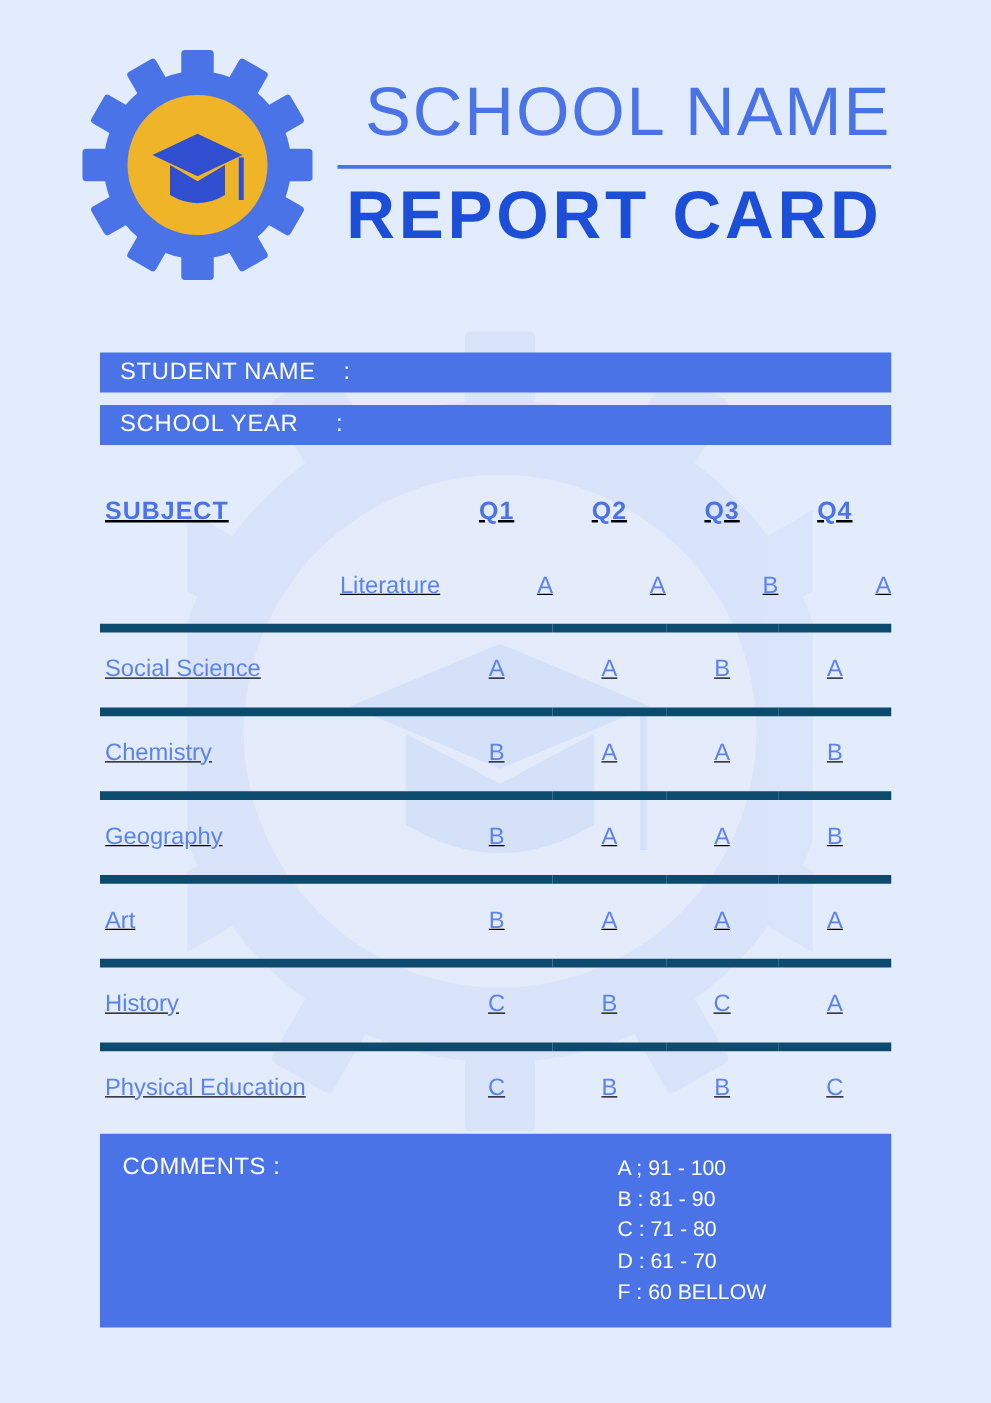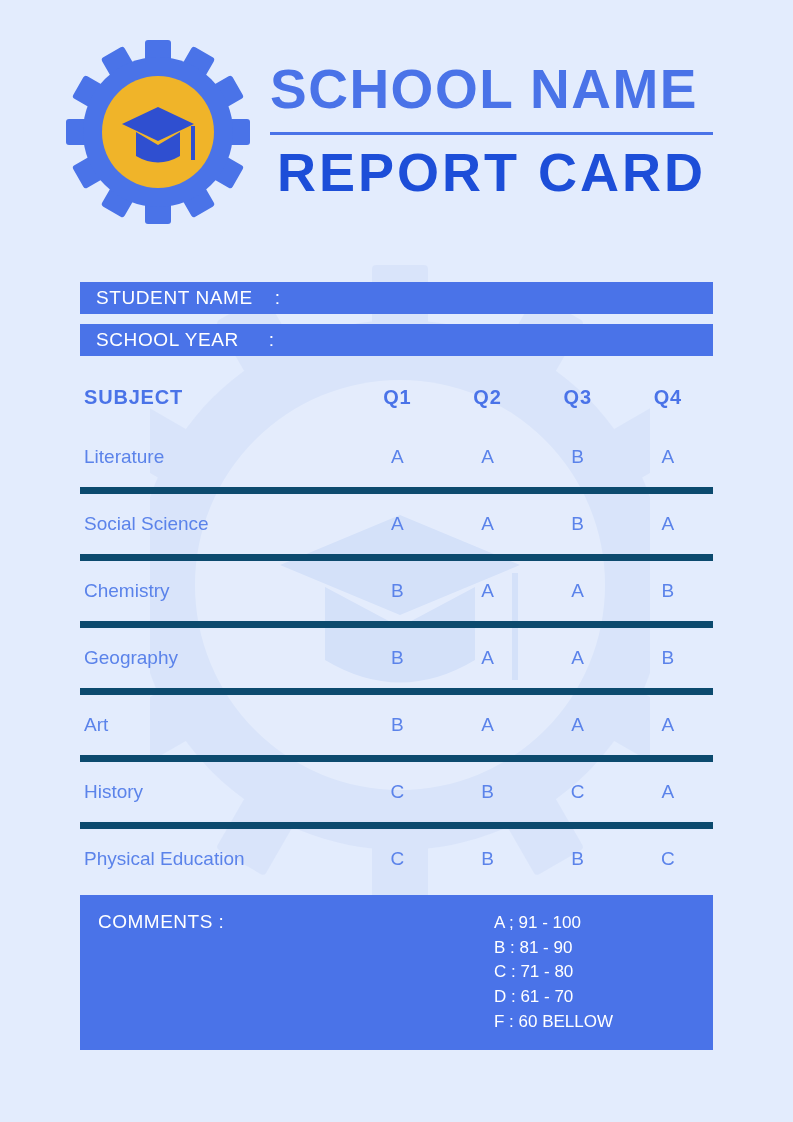--- a/index.html
+++ b/index.html
@@ -54,24 +54,24 @@
   .header-titles {
     flex: 1;
     margin-left: 18px;
     display: flex;
     flex-direction: column;
     justify-content: center;
   }
   .school-name {
     font-size: 55px;
     letter-spacing: 1.5px;
-    font-weight: bold;
+    font-weight: normal;
     color: #4a73e8;
     line-height: 1.05;
-    text-align: left;
+    text-align: right;
     white-space: nowrap;
   }
   .title-rule {
     height: 3px;
     background: #4a73e8;
     margin: 13px 0 9px 0;
     width: 100%;
   }
   .report-card {
     font-size: 54px;
@@ -100,21 +100,22 @@
     margin-bottom: 10px;
   }
   .info-label { font-weight: normal; }
   .info-colon { margin-left: 22px; }
   .info-value { margin-left: 10px; }
   .info-bar.year .info-colon { margin-left: 30px; }
 
   
   .table-wrap {
     padding: 0 80px;
-    margin-top: 22px;
+    margin-top: 34px;
+    text-decoration: underline;
   }
   table.grades {
     width: 100%;
     border-collapse: collapse;
     table-layout: fixed;
   }
   table.grades th {
     text-align: left;
     font-size: 20px;
     color: #4a73e8;
@@ -129,21 +130,21 @@
   table.grades td {
     font-size: 19px;
     color: #5b83ea;
     padding: 19px 0 19px 4px;
     border-top: 7px solid #0c4a6e;
   }
   table.grades td.q {
     text-align: center;
     padding-left: 0;
   }
-  table.grades tr:first-child td { border-top: none; }
+  table.grades tr:first-child td { border-top: none; text-align: right; }
   col.subject-col { width: 43%; }
   col.q-col { width: 14.25%; }
 
   
   .comments-wrap {
     padding: 0 80px;
     margin-top: 6px;
   }
   .comments {
     background: #4a73e8;

